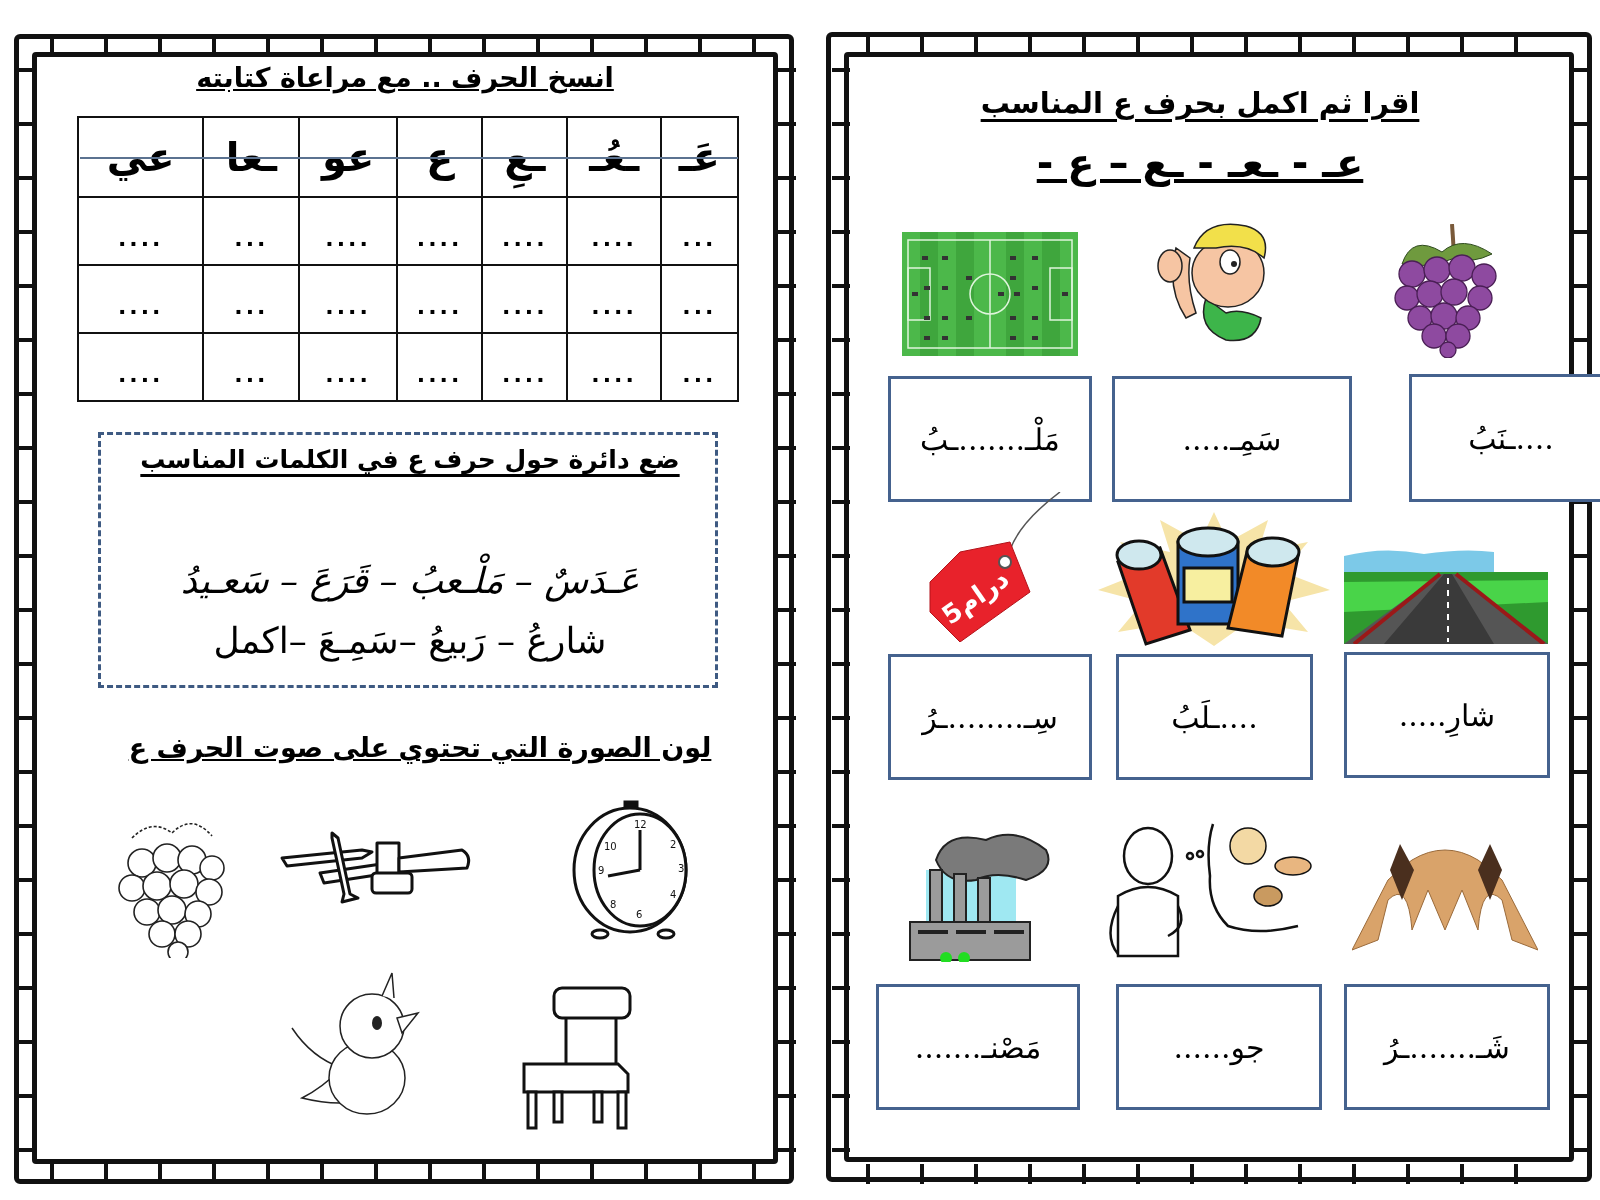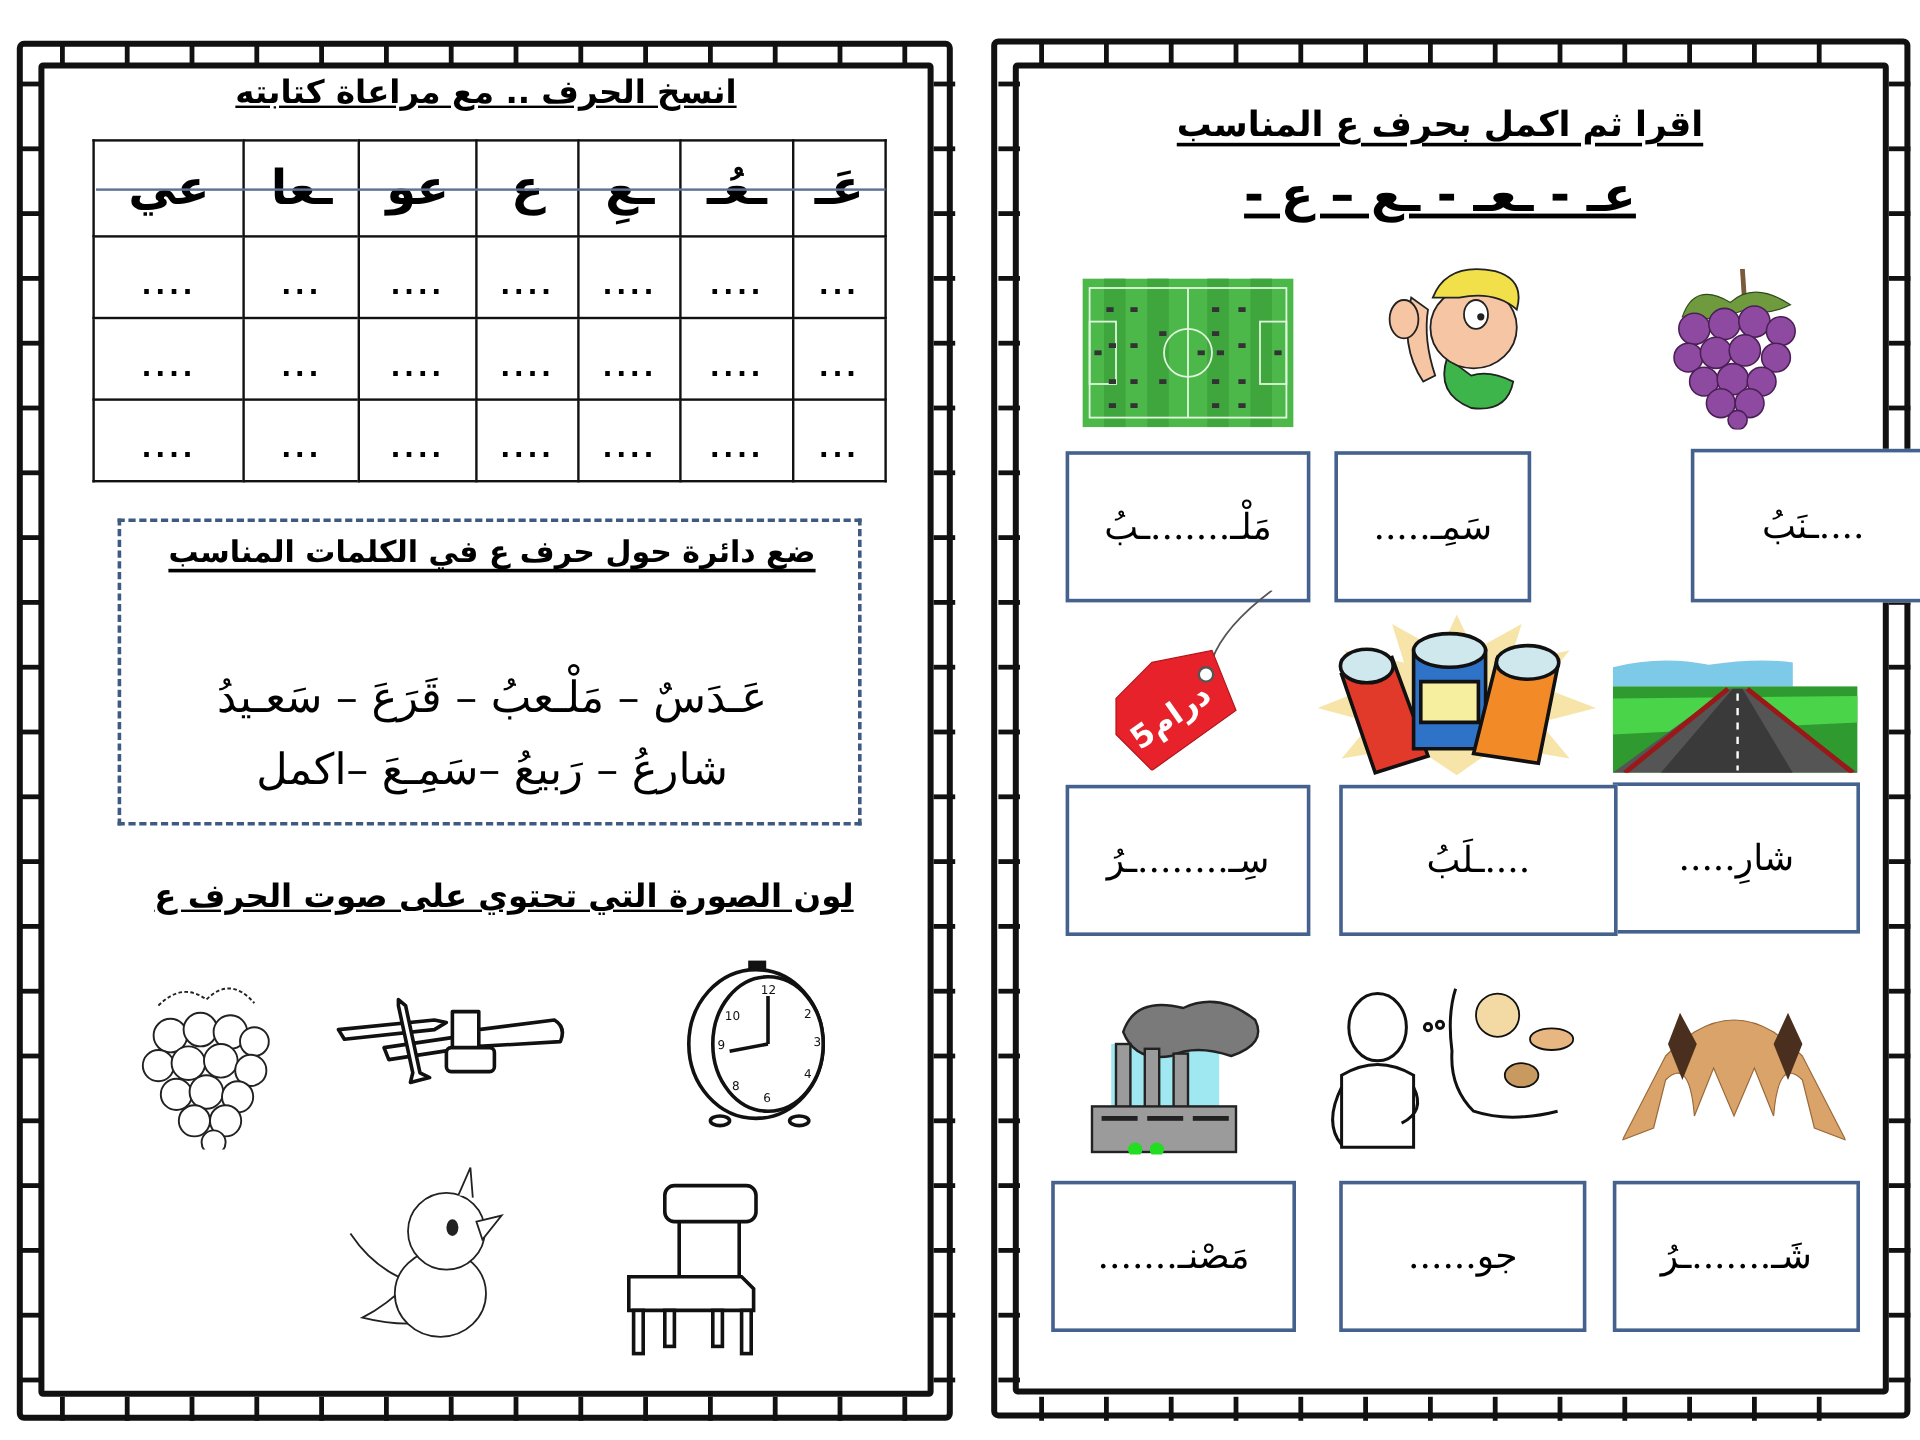--- a/index.html
+++ b/index.html
@@ -156,21 +156,21 @@
     <td>....</td>
     <td>...</td>
     <td>....</td>
   </tr>
 </tbody>
   </table>
 <div class="guide-line" style="left:80px;top:157px;width:658px;"></div>
 
 <div class="dash-box" style="left:98px;top:432px;width:620px;height:256px;"></div>
 <div class="title underline" style="left:110px;top:445px;width:600px;font-size:25px;">ضع دائرة حول حرف ع في الكلمات المناسب</div>
-<div class="words" style="left:110px;top:560px;width:600px;">عَـدَسٌ – مَلْـعبُ – قَرَعَ – سَعـيدُ</div>
+<div class="words" style="left:110px;top:560px;width:600px;font-style:italic;">عَـدَسٌ – مَلْـعبُ – قَرَعَ – سَعـيدُ</div>
 <div class="words" style="left:110px;top:620px;width:600px;">شارعُ – رَبيعُ –سَمِـعَ –اكمل</div>
 
 <div class="title" style="left:110px;top:732px;width:620px;font-size:27px;">لون الصورة التي تحتوي على صوت الحرف ع</div>
 
 <svg class="pic" style="left:112px;top:808px;" width="118" height="150" viewBox="0 0 118 150">
   <g fill="#fff" stroke="#222" stroke-width="1.6">
     <path d="M20 30 Q40 10 60 25 Q80 5 100 28" stroke-dasharray="3 2" fill="none"></path>
     <circle cx="30" cy="55" r="14"></circle>
       <circle cx="55" cy="50" r="14"></circle>
       <circle cx="80" cy="52" r="14"></circle>
@@ -385,21 +385,21 @@
       <circle cx="76" cy="94" r="12"></circle>
     <circle cx="42" cy="112" r="12"></circle>
       <circle cx="66" cy="112" r="12"></circle>
       <circle cx="56" cy="126" r="8"></circle>
   </g>
 </svg>
 
 <div class="blank-box" style="left:1409px;top:374px;width:204px;height:128px;">
   <span>....ـنَبُ</span>
   </div>
-<div class="blank-box" style="left:1112px;top:376px;width:164px;height:126px;">
+<div class="blank-box" style="left:1112px;top:376px;width:240px;height:126px;">
   <span>سَمِـ.....</span>
   </div>
 <div class="blank-box" style="left:888px;top:376px;width:204px;height:126px;">
   <span>مَلْـ.......ـبُ</span>
   </div>
 
 <svg class="pic" style="left:920px;top:492px;" width="150" height="150" viewBox="0 0 150 150">
   <path d="M90 58 Q100 30 140 0" fill="none" stroke="#555" stroke-width="1.5"></path>
   <path d="M40 60 L90 50 L110 100 L40 150 L10 120 L10 90 Z" fill="#e8222b" stroke="#b3131a" stroke-width="1"></path>
   <circle cx="85" cy="70" r="6" fill="#fff" stroke="#555" stroke-width="2"></circle>
@@ -425,21 +425,21 @@
   <polygon points="96,32 112,32 204,102 0,102" fill="#555"></polygon>
   <polygon points="100,32 108,32 150,102 40,102" fill="#3a3a3a"></polygon>
   <path d="M10 102 L96 32" stroke="#9b1818" stroke-width="4"></path>
     <path d="M200 102 L112 32" stroke="#9b1818" stroke-width="4"></path>
   <path d="M104 36 L104 100" stroke="#fff" stroke-width="2" stroke-dasharray="6 6"></path>
 </svg>
 
 <div class="blank-box" style="left:1344px;top:652px;width:206px;height:126px;">
   <span>شارِ.....</span>
   </div>
-<div class="blank-box" style="left:1116px;top:654px;width:232px;height:126px;">
+<div class="blank-box" style="left:1116px;top:654px;width:197px;height:126px;">
   <span>....ـلَبُ</span>
   </div>
 <div class="blank-box" style="left:888px;top:654px;width:204px;height:126px;">
   <span>سِـ........ـرُ</span>
   </div>
 
 <svg class="pic" style="left:906px;top:830px;" width="152" height="132" viewBox="0 0 152 132">
   <rect x="20" y="40" width="90" height="60" fill="#9fe8f2"></rect>
   <path d="M30 30 Q40 0 80 10 Q110 -4 140 20 Q150 40 120 50 Q90 40 70 50 Q40 55 30 30 Z" fill="#7a7a7a" stroke="#222" stroke-width="2"></path>
   <g fill="#9b9b9b" stroke="#222" stroke-width="2">

